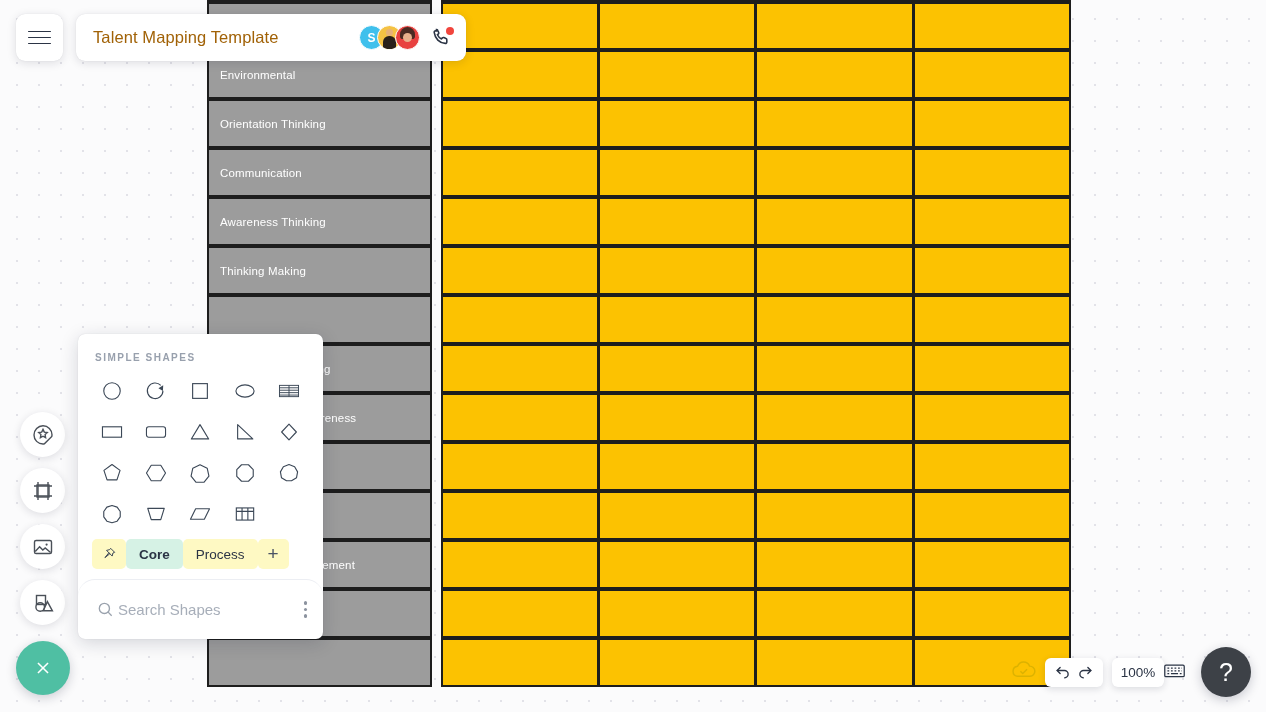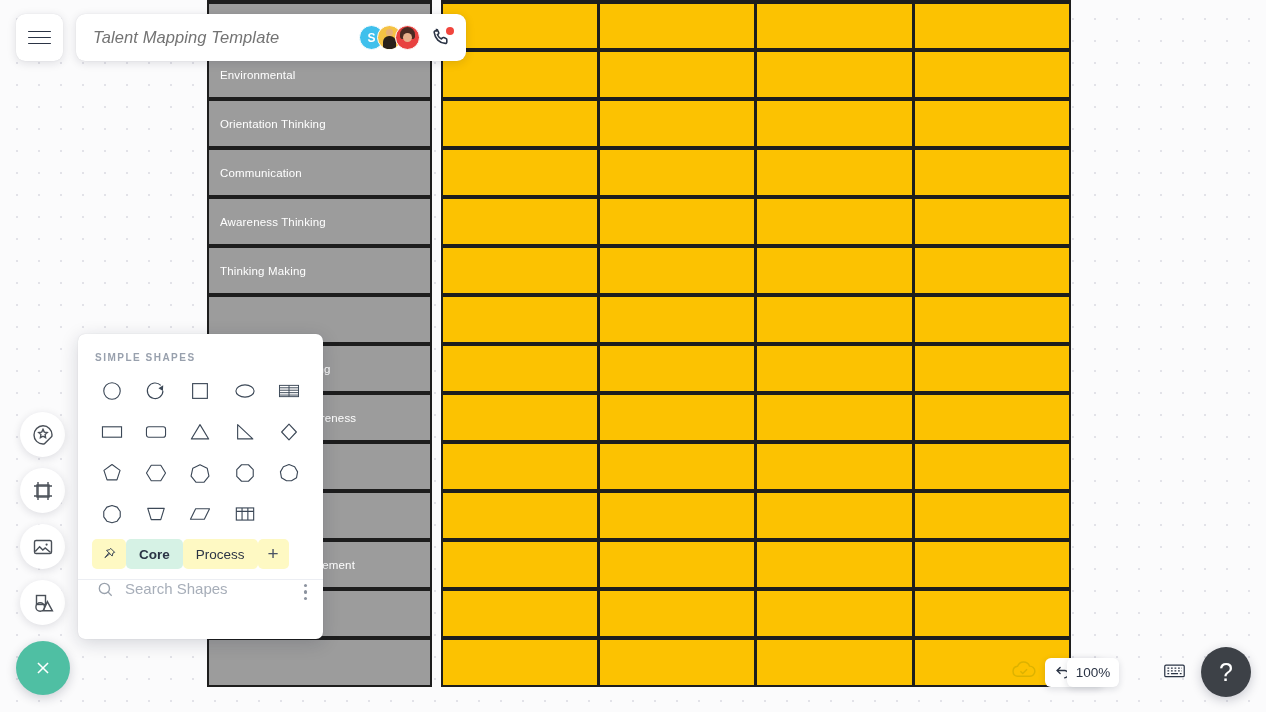--- a/index.html
+++ b/index.html
@@ -62,22 +62,22 @@
   .burger { width: 23px; }
   .burger span {
     display: block; height: 1.8px; background: #2b3445;
     border-radius: 2px; margin: 4.2px 0;
   }
   #title-card {
     left: 76px; top: 14px; width: 390px; height: 47px;
     display: flex; align-items: center; padding: 0 12px 0 17px;
   }
   #doc-title {
-    font-size: 16.5px; color: #737373; letter-spacing: .1px;
-    flex: 1; white-space: nowrap; overflow: hidden; font-style: italic;
+    font-size: 16.5px; color: #a16207; letter-spacing: .1px;
+    flex: 1; white-space: nowrap; overflow: hidden;
   }
   .avatars { display: flex; align-items: center; margin-right: 10px; }
   .avatar {
     width: 25px; height: 25px; border-radius: 50%;
     margin-left: -7px;
     display: flex; align-items: center; justify-content: center;
     font-size: 12px; color: #fff; font-weight: 600;
     position: relative; overflow: hidden;
     border: 1.5px solid #fff;
   }
@@ -158,41 +158,41 @@
   .tab {
     height: 30px; border-radius: 5px; background: #fef9c3;
     display: flex; align-items: center; justify-content: center;
     padding: 0 13px; font-size: 13.5px; color: #2b3445; cursor: pointer;
   }
   .tab.pin { padding: 0 9px; }
   .tab.active { background: #d6f2e5; font-weight: 600; }
   .tab.plus { padding: 0 10px; font-size: 19px; color: #4a5365; }
   #panel-search {
     border-top: 1px solid #eceef3;
-    flex: 1; display: flex; 
-    padding: 0 12px 0 18px; gap: 10px;
+    flex: 1; display: flex; align-items: center;
+    padding: 0 12px 0 18px; gap: 3px; border-radius: 17px;
   }
   #search-input-text {
     flex: 1; font-size: 15px; color: #a7aeb9;
   }
   .kebab { display: flex; flex-direction: column; gap: 3px; cursor: pointer; padding: 4px; }
   .kebab i { width: 3.4px; height: 3.4px; border-radius: 50%; background: #8c939f; display: block; }
 
   
   .br { position: absolute; }
   #cloud-icon { left: 1010px; top: 659px; }
   #undo-redo {
     left: 1045px; top: 658px; height: 29px;
     background: #fff; border-radius: 6px;
     box-shadow: 0 2px 7px rgba(20,25,50,.14);
     display: flex; align-items: center; gap: 4px; padding: 0 8px;
   }
   .ur-btn { cursor: pointer; display: flex; align-items: center; }
   #zoom-chip {
-    left: 1067px; top: 658px; height: 29px; min-width: 52px;
+    left: 1112px; top: 658px; height: 29px; min-width: 52px;
     background: #fff; border-radius: 6px;
     box-shadow: 0 2px 7px rgba(20,25,50,.14);
     display: flex; align-items: center; justify-content: center;
     font-size: 13.5px; color: #2b3445; cursor: pointer;
   }
   #keyboard-btn { left: 1163px; top: 661px; cursor: pointer; }
   #help-fab {
     left: 1201px; top: 647px; width: 50px; height: 50px;
     border-radius: 50%; background: #3d4147;
     display: flex; align-items: center; justify-content: center;

